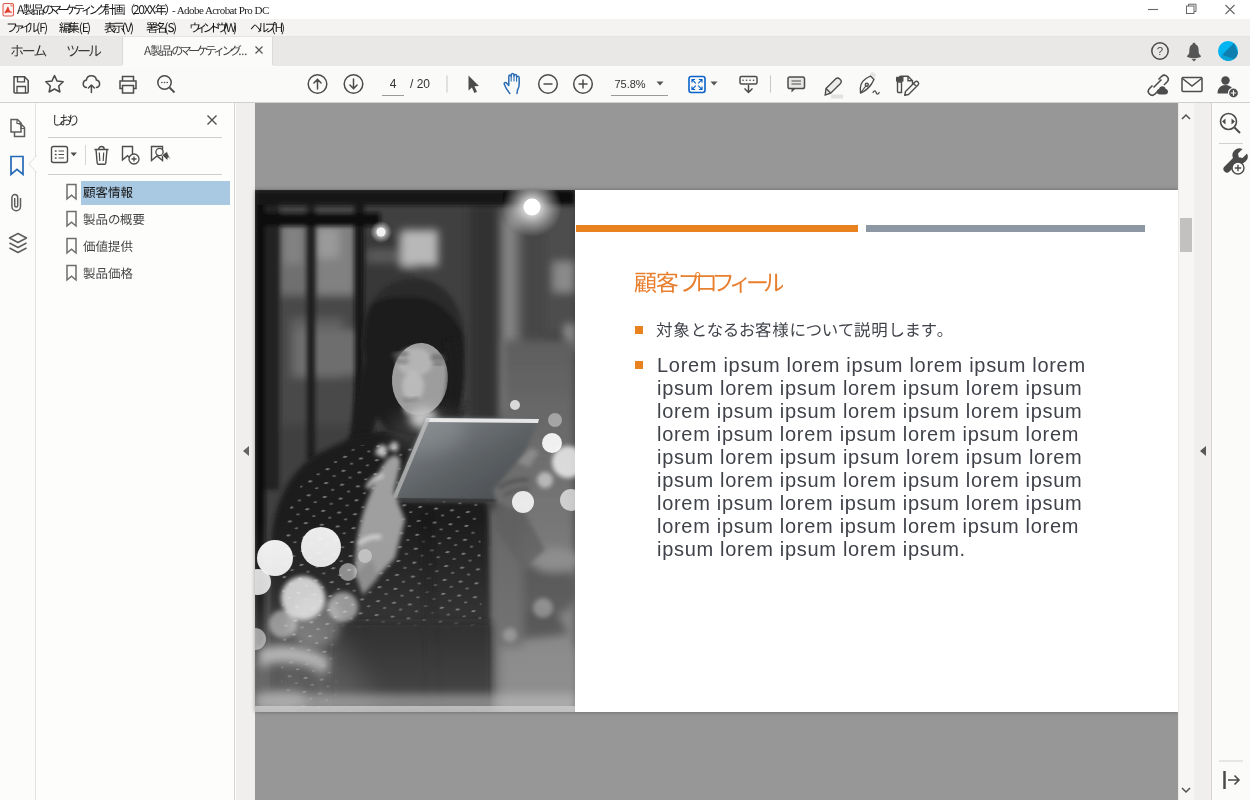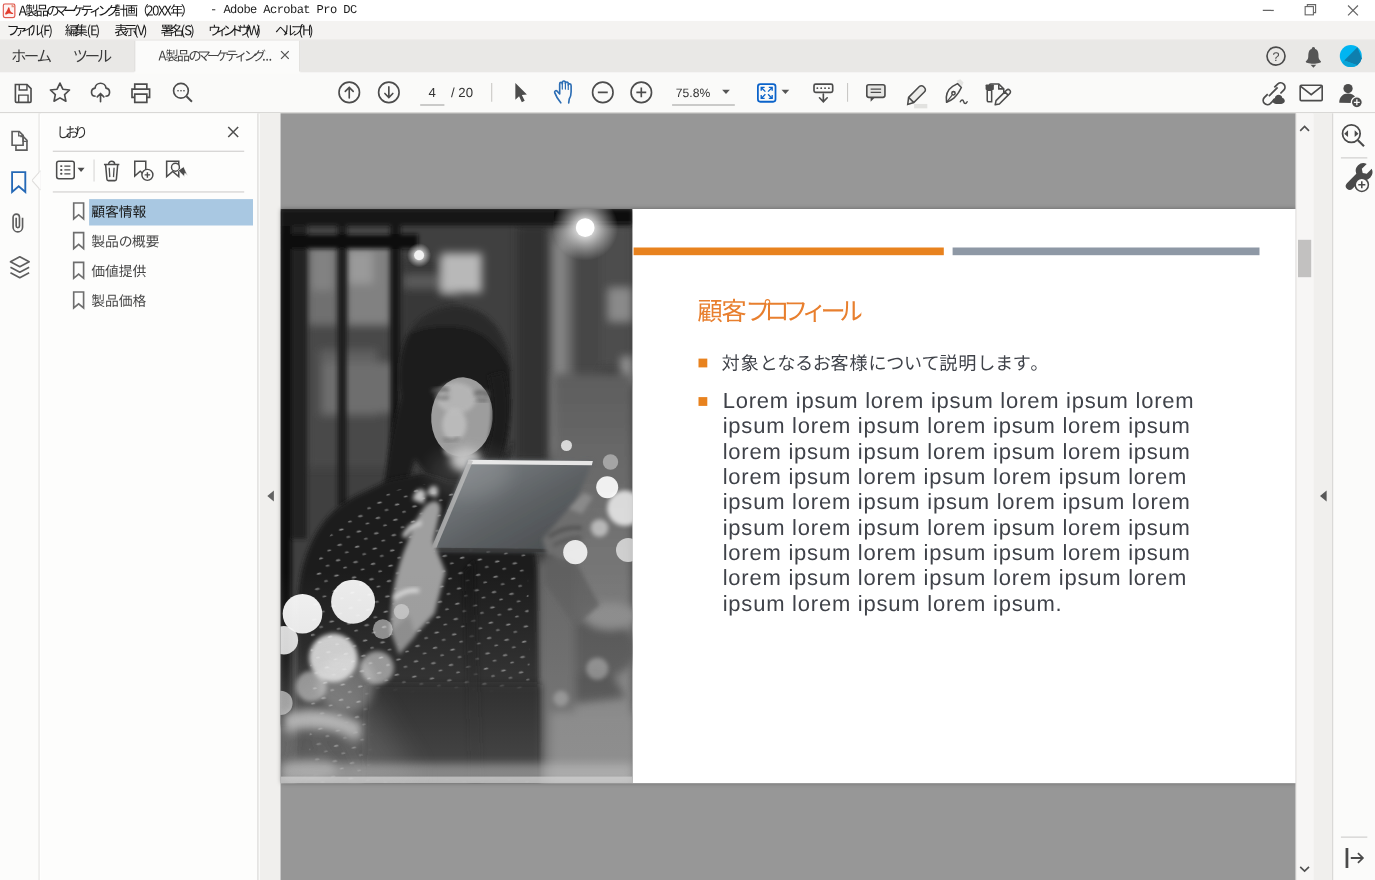--- a/index.html
+++ b/index.html
@@ -8,21 +8,21 @@
 <div id="app">
 <div class="abs" style="left:0;top:0;width:1250px;height:19px;background:#ffffff"></div>
     <svg class="abs" style="left:2px;top:3px" width="13" height="14" viewBox="0 0 13 14">
 <rect x="1" y="0.5" width="10.5" height="12.5" rx="1.6" fill="#fdf3f3" stroke="#e05a50" stroke-width="1.1"></rect>
 <path d="M8.5 0.5 L11.5 3.5 L8.5 3.5 Z" fill="#e8927a"></path>
 <path d="M3 8.6 C4.2 7.1 5 5.3 5.3 4.2 C5.6 3.4 6.5 3.5 6.6 4.3 C6.8 5.6 7.3 7.2 8.1 8 C8.9 8.8 10 8.5 10 9.3 C10 10 8.8 9.9 7.8 9.6 C6.8 9.3 5.6 9.3 4.7 9.7 C3.8 10.1 3 10.6 2.7 9.9 C2.5 9.4 2.7 9 3 8.6Z" fill="#e23f30"></path>
 </svg>
     <svg style="position:absolute;left:17px;top:-1px" width="160" height="21" viewBox="0 -15 160 21">
       <path d="M0.0 0.0H1.2L2.0 -2.7H5.2L6.1 0.0H7.2L4.3 -8.8H3.0ZM2.3 -3.6 2.7 -4.9C3.0 -5.9 3.3 -6.9 3.6 -7.9H3.6C3.9 -6.9 4.2 -5.9 4.5 -4.9L5.0 -3.6Z M13.2 -9.6V-5.6H14.0V-9.6ZM15.9 -10.0V-5.0C15.9 -4.8 15.9 -4.8 15.7 -4.8C15.5 -4.8 14.9 -4.8 14.3 -4.8C14.4 -4.5 14.5 -4.2 14.6 -4.0C15.4 -4.0 16.0 -4.0 16.3 -4.2C16.7 -4.3 16.8 -4.5 16.8 -5.0V-10.0ZM6.5 -3.5V-2.8H10.7C9.6 -2.1 7.8 -1.5 6.3 -1.2C6.5 -1.1 6.7 -0.8 6.8 -0.6C7.6 -0.7 8.4 -1.0 9.2 -1.3V-0.1L8.0 0.1L8.1 0.9C9.4 0.7 11.2 0.4 12.9 0.1L12.9 -0.6L10.1 -0.2V-1.7C10.8 -2.0 11.4 -2.3 11.8 -2.7C12.8 -0.7 14.4 0.5 16.9 1.0C17.0 0.8 17.2 0.4 17.4 0.3C16.2 0.0 15.1 -0.3 14.3 -0.9C15.1 -1.3 15.9 -1.7 16.6 -2.2L16.0 -2.7C15.4 -2.3 14.5 -1.7 13.7 -1.4C13.3 -1.8 12.9 -2.3 12.6 -2.8H17.2V-3.5H12.3V-4.2H11.4V-3.5ZM7.6 -10.0C7.4 -9.4 7.1 -8.7 6.7 -8.2C6.8 -8.1 7.2 -8.0 7.3 -7.9C7.5 -8.1 7.6 -8.3 7.8 -8.6H9.2V-7.8H6.5V-7.2H9.2V-6.6H7.1V-4.3H7.8V-6.0H9.2V-4.0H10.0V-6.0H11.4V-5.1C11.4 -5.0 11.4 -5.0 11.3 -5.0C11.2 -4.9 10.9 -4.9 10.5 -5.0C10.6 -4.8 10.7 -4.6 10.7 -4.4C11.3 -4.4 11.6 -4.4 11.9 -4.5C12.1 -4.6 12.2 -4.8 12.2 -5.1V-6.6H10.0V-7.2H12.5V-7.8H10.0V-8.6H12.1V-9.2H10.0V-10.1H9.2V-9.2H8.1C8.2 -9.4 8.3 -9.7 8.3 -9.9Z M19.1 -8.7H23.9V-6.4H19.1ZM18.3 -9.6V-5.6H24.9V-9.6ZM16.5 -4.3V1.0H17.4V0.3H19.9V0.9H20.8V-4.3ZM17.4 -0.6V-3.4H19.9V-0.6ZM22.1 -4.3V1.0H23.0V0.3H25.7V0.9H26.6V-4.3ZM23.0 -0.6V-3.4H25.7V-0.6Z M30.9 -7.7C30.8 -6.6 30.5 -5.5 30.2 -4.5C29.6 -2.4 29.0 -1.6 28.4 -1.6C27.9 -1.6 27.2 -2.3 27.2 -3.8C27.2 -5.4 28.6 -7.4 30.9 -7.7ZM31.9 -7.7C33.9 -7.5 35.1 -6.0 35.1 -4.2C35.1 -2.2 33.6 -1.0 32.0 -0.7C31.8 -0.6 31.4 -0.6 31.0 -0.5L31.6 0.4C34.4 0.0 36.1 -1.7 36.1 -4.2C36.1 -6.6 34.3 -8.6 31.5 -8.6C28.5 -8.6 26.2 -6.3 26.2 -3.7C26.2 -1.8 27.3 -0.5 28.4 -0.5C29.5 -0.5 30.4 -1.8 31.2 -4.3C31.5 -5.4 31.7 -6.6 31.9 -7.7Z M38.4 -1.9C39.2 -1.1 40.1 -0.1 40.6 0.5L41.4 -0.2C41.0 -0.7 40.1 -1.6 39.4 -2.4C41.4 -3.9 42.9 -5.8 43.7 -7.2C43.8 -7.3 43.9 -7.5 44.0 -7.6L43.3 -8.2C43.1 -8.2 42.8 -8.1 42.5 -8.1C41.3 -8.1 36.0 -8.1 35.4 -8.1C34.9 -8.1 34.5 -8.2 34.1 -8.2V-7.1C34.4 -7.2 34.9 -7.2 35.4 -7.2C36.1 -7.2 41.3 -7.2 42.4 -7.2C41.8 -6.1 40.4 -4.4 38.7 -3.0C37.9 -3.8 36.9 -4.6 36.4 -4.9L35.6 -4.3C36.3 -3.8 37.7 -2.6 38.4 -1.9Z M41.8 -5.2V-4.0C42.2 -4.1 42.9 -4.1 43.5 -4.1C44.4 -4.1 49.2 -4.1 50.1 -4.1C50.6 -4.1 51.1 -4.0 51.4 -4.0V-5.2C51.1 -5.2 50.7 -5.1 50.1 -5.1C49.2 -5.1 44.4 -5.1 43.5 -5.1C42.8 -5.1 42.2 -5.2 41.8 -5.2Z M53.3 -9.3 52.1 -9.5C52.1 -9.2 52.1 -8.9 52.0 -8.5C51.8 -8.1 51.6 -7.5 51.3 -6.9C50.9 -6.1 50.0 -4.9 49.1 -4.3L50.1 -3.7C50.8 -4.3 51.6 -5.4 52.1 -6.3H55.2C55.0 -3.2 53.7 -1.7 52.5 -0.8C52.3 -0.6 51.9 -0.4 51.5 -0.2L52.6 0.5C54.6 -0.9 56.0 -2.9 56.2 -6.3H58.2C58.5 -6.3 58.9 -6.3 59.3 -6.3V-7.3C59.0 -7.2 58.5 -7.2 58.2 -7.2H52.5C52.7 -7.7 52.9 -8.1 53.0 -8.4C53.1 -8.7 53.2 -9.0 53.3 -9.3Z M58.6 -8.9V-7.9C58.9 -7.9 59.3 -7.9 59.7 -7.9C60.4 -7.9 63.9 -7.9 64.6 -7.9C64.9 -7.9 65.4 -7.9 65.7 -7.9V-8.9C65.4 -8.8 64.9 -8.8 64.6 -8.8C63.9 -8.8 60.4 -8.8 59.7 -8.8C59.3 -8.8 59.0 -8.8 58.6 -8.9ZM57.2 -5.9V-4.9C57.5 -4.9 57.9 -4.9 58.2 -4.9H61.8C61.8 -3.8 61.7 -2.8 61.2 -1.9C60.7 -1.2 59.8 -0.5 58.9 -0.1L59.8 0.6C60.8 0.0 61.7 -0.8 62.1 -1.6C62.6 -2.5 62.8 -3.6 62.8 -4.9H66.1C66.4 -4.9 66.8 -4.9 67.0 -4.9V-5.9C66.8 -5.8 66.4 -5.8 66.1 -5.8C65.5 -5.8 58.9 -5.8 58.2 -5.8C57.9 -5.8 57.5 -5.8 57.2 -5.9Z M65.3 -3.1 65.7 -2.2C67.1 -2.6 68.5 -3.3 69.5 -3.8V-0.1C69.5 0.3 69.4 0.7 69.4 0.9H70.5C70.5 0.7 70.5 0.3 70.5 -0.1V-4.4C71.6 -5.1 72.6 -6.0 73.2 -6.6L72.4 -7.4C71.8 -6.6 70.7 -5.6 69.6 -4.9C68.6 -4.3 66.8 -3.5 65.3 -3.1Z M74.2 -8.8 73.6 -8.1C74.4 -7.5 75.9 -6.2 76.5 -5.6L77.3 -6.3C76.6 -7.0 75.1 -8.2 74.2 -8.8ZM73.2 -0.8 73.8 0.2C75.8 -0.1 77.4 -0.9 78.6 -1.6C80.4 -2.8 81.8 -4.4 82.6 -5.9L82.0 -6.9C81.3 -5.4 79.9 -3.7 78.0 -2.5C76.9 -1.8 75.3 -1.1 73.2 -0.8Z M88.4 -9.6 87.8 -9.3C88.1 -8.9 88.5 -8.1 88.7 -7.7L89.4 -8.0C89.1 -8.4 88.7 -9.2 88.4 -9.6ZM89.7 -10.1 89.1 -9.8C89.4 -9.4 89.8 -8.7 90.1 -8.2L90.7 -8.4C90.5 -8.9 90.0 -9.6 89.7 -10.1ZM85.2 -9.0 84.1 -9.4C84.0 -9.1 83.8 -8.7 83.7 -8.4C83.2 -7.4 82.0 -5.6 79.9 -4.4L80.8 -3.8C82.1 -4.6 83.1 -5.7 83.8 -6.7H87.9C87.6 -5.6 86.9 -4.1 86.0 -3.0C84.9 -1.7 83.4 -0.6 81.2 0.0L82.0 0.8C84.3 -0.0 85.7 -1.1 86.8 -2.4C87.9 -3.7 88.6 -5.4 88.9 -6.6C89.0 -6.8 89.1 -7.0 89.2 -7.2L88.4 -7.7C88.2 -7.6 88.0 -7.6 87.6 -7.6H84.4L84.7 -8.1C84.8 -8.3 85.0 -8.7 85.2 -9.0Z M88.0 -6.4V-5.7H91.7V-6.4ZM88.0 -9.7V-8.9H91.7V-9.7ZM88.0 -4.8V-4.1H91.7V-4.8ZM87.4 -8.1V-7.3H92.2V-8.1ZM95.0 -10.0V-6.0H92.2V-5.1H95.0V1.0H95.9V-5.1H98.6V-6.0H95.9V-10.0ZM88.0 -3.2V0.8H88.8V0.3H91.7V-3.2ZM88.8 -2.5H90.9V-0.5H88.8Z M106.7 -7.2V-0.6H98.6V-7.2H97.7V1.0H98.6V0.2H106.7V0.9H107.6V-7.2ZM99.7 -7.1V-1.7H105.5V-7.1H103.0V-8.4H107.9V-9.3H97.3V-8.4H102.1V-7.1ZM100.5 -4.1H102.2V-2.5H100.5ZM103.0 -4.1H104.7V-2.5H103.0ZM100.5 -6.3H102.2V-4.8H100.5ZM103.0 -6.3H104.7V-4.8H103.0Z M114.6 -4.6C114.6 -2.2 115.6 -0.3 117.0 1.2L117.7 0.8C116.3 -0.6 115.5 -2.4 115.5 -4.6C115.5 -6.7 116.3 -8.5 117.7 -9.9L117.0 -10.3C115.6 -8.8 114.6 -6.9 114.6 -4.6Z M116.4 0.0H122.0V-0.9H119.5C119.1 -0.9 118.6 -0.9 118.1 -0.9C120.2 -2.8 121.6 -4.6 121.6 -6.4C121.6 -7.9 120.6 -9.0 119.0 -9.0C117.9 -9.0 117.1 -8.4 116.4 -7.7L117.0 -7.0C117.5 -7.6 118.1 -8.1 118.9 -8.1C119.9 -8.1 120.5 -7.3 120.5 -6.3C120.5 -4.8 119.2 -3.1 116.4 -0.6Z M124.6 0.2C126.3 0.2 127.3 -1.4 127.3 -4.4C127.3 -7.5 126.3 -9.0 124.6 -9.0C122.9 -9.0 121.9 -7.5 121.9 -4.4C121.9 -1.4 122.9 0.2 124.6 0.2ZM124.6 -0.7C123.6 -0.7 122.9 -1.8 122.9 -4.4C122.9 -7.0 123.6 -8.1 124.6 -8.1C125.6 -8.1 126.3 -7.0 126.3 -4.4C126.3 -1.8 125.6 -0.7 124.6 -0.7Z M126.8 0.0H128.0L129.3 -2.4C129.5 -2.8 129.7 -3.3 130.0 -3.8H130.0C130.3 -3.3 130.6 -2.8 130.8 -2.4L132.1 0.0H133.3L130.7 -4.5L133.1 -8.8H132.0L130.8 -6.6C130.6 -6.1 130.4 -5.8 130.2 -5.3H130.1C129.8 -5.8 129.7 -6.1 129.4 -6.6L128.2 -8.8H127.0L129.4 -4.5Z M132.4 0.0H133.5L134.8 -2.4C135.0 -2.8 135.3 -3.3 135.5 -3.8H135.6C135.8 -3.3 136.1 -2.8 136.3 -2.4L137.6 0.0H138.8L136.3 -4.5L138.7 -8.8H137.5L136.3 -6.6C136.1 -6.1 135.9 -5.8 135.7 -5.3H135.7C135.4 -5.8 135.2 -6.1 135.0 -6.6L133.8 -8.8H132.5L134.9 -4.5Z M138.3 -2.7V-1.8H143.8V1.0H144.8V-1.8H149.1V-2.7H144.8V-5.1H148.3V-5.9H144.8V-7.8H148.6V-8.6H141.4C141.6 -9.0 141.8 -9.5 141.9 -9.9L141.0 -10.1C140.4 -8.5 139.4 -6.9 138.3 -6.0C138.5 -5.8 138.9 -5.5 139.1 -5.4C139.7 -6.0 140.4 -6.8 140.9 -7.8H143.8V-5.9H140.2V-2.7ZM141.1 -2.7V-5.1H143.8V-2.7Z M151.0 -4.6C151.0 -6.9 150.1 -8.8 148.6 -10.3L147.9 -9.9C149.3 -8.5 150.1 -6.7 150.1 -4.6C150.1 -2.4 149.3 -0.6 147.9 0.8L148.6 1.2C150.1 -0.3 151.0 -2.2 151.0 -4.6Z" fill="#1c1c1c"></path>
     </svg>
-    <div class="abs" style="left:191px;top:4px;width:160px;height:14px;font-size:11px;letter-spacing:-0.55px;color:#1c1c1c;font-family:Liberation Mono, monospace">- Adobe Acrobat Pro DC</div>
+    <div class="abs" style="left:172px;top:4px;width:160px;height:14px;font-size:11px;letter-spacing:-0.55px;color:#1c1c1c;font-family:Liberation Serif, serif">- Adobe Acrobat Pro DC</div>
     <svg class="abs" style="left:1142px;top:0" width="108" height="19" viewBox="0 0 108 19">
 <path d="M6 9.5 H16" stroke="#666" stroke-width="1.1" fill="none"></path>
 <rect x="44.5" y="6" width="7.5" height="7.5" fill="none" stroke="#666" stroke-width="1"></rect>
 <path d="M46.5 6 V4.2 H54 V11.5 H52.2" fill="none" stroke="#666" stroke-width="1"></path>
 <path d="M83.5 5 l9 9 M92.5 5 l-9 9" stroke="#666" stroke-width="1.1"></path>
 </svg>
     <div class="abs" style="left:0;top:19px;width:1250px;height:18px;background:#f4f3f1;border-bottom:1px solid #e5e4e2"></div>
     <svg style="position:absolute;left:6px;top:17px" width="44" height="21" viewBox="0 -15 44 21">
       <path d="M10.3 -8.0 9.6 -8.4C9.4 -8.4 9.1 -8.4 9.0 -8.4C8.4 -8.4 3.6 -8.4 2.9 -8.4C2.5 -8.4 2.1 -8.4 1.7 -8.5V-7.4C2.1 -7.4 2.5 -7.4 2.9 -7.4C3.6 -7.4 8.4 -7.4 9.1 -7.4C8.9 -6.3 8.4 -4.6 7.5 -3.5C6.5 -2.2 5.1 -1.2 2.8 -0.6L3.6 0.3C5.8 -0.4 7.3 -1.5 8.4 -3.0C9.3 -4.2 9.9 -6.1 10.2 -7.4C10.2 -7.6 10.2 -7.8 10.3 -8.0Z M17.4 -6.1 16.9 -6.6C16.7 -6.5 16.4 -6.5 16.2 -6.5C15.7 -6.5 10.8 -6.5 10.3 -6.5C9.9 -6.5 9.5 -6.5 9.2 -6.6V-5.6C9.5 -5.6 9.9 -5.6 10.3 -5.6C10.8 -5.6 15.4 -5.6 16.0 -5.6C15.7 -5.0 14.8 -4.0 14.0 -3.5L14.8 -2.9C15.8 -3.7 16.8 -5.2 17.2 -5.7C17.3 -5.8 17.4 -6.0 17.4 -6.1ZM13.4 -4.8H12.4C12.4 -4.6 12.4 -4.3 12.4 -4.1C12.4 -2.5 12.2 -1.2 10.6 -0.1C10.3 0.1 10.0 0.2 9.8 0.3L10.6 0.9C13.1 -0.5 13.4 -2.3 13.4 -4.8Z M15.1 -4.3 15.6 -3.4C17.3 -3.9 18.9 -4.6 20.2 -5.4V-0.9C20.2 -0.5 20.1 0.1 20.1 0.4H21.3C21.2 0.1 21.2 -0.5 21.2 -0.9V-6.0C22.4 -6.8 23.5 -7.7 24.5 -8.7L23.7 -9.4C22.8 -8.4 21.6 -7.4 20.4 -6.6C19.0 -5.7 17.2 -4.9 15.1 -4.3Z M27.4 -0.3 28.1 0.3C28.2 0.2 28.3 0.1 28.5 0.0C29.9 -0.7 31.5 -1.9 32.6 -3.3L32.0 -4.1C31.1 -2.8 29.6 -1.7 28.5 -1.2C28.5 -1.6 28.5 -7.4 28.5 -8.1C28.5 -8.6 28.5 -8.9 28.6 -9.0H27.5C27.5 -8.9 27.5 -8.6 27.5 -8.1C27.5 -7.4 27.5 -1.5 27.5 -0.9C27.5 -0.7 27.5 -0.4 27.4 -0.3ZM21.9 -0.3 22.8 0.3C23.9 -0.5 24.6 -1.7 25.0 -3.0C25.3 -4.2 25.4 -6.8 25.4 -8.1C25.4 -8.5 25.4 -8.8 25.4 -9.0H24.3C24.4 -8.7 24.4 -8.4 24.4 -8.1C24.4 -6.8 24.4 -4.4 24.0 -3.3C23.7 -2.1 23.0 -1.0 21.9 -0.3Z M33.0 2.4 33.7 2.1C32.7 0.3 32.2 -1.7 32.2 -3.7C32.2 -5.8 32.7 -7.8 33.7 -9.5L33.0 -9.8C31.9 -8.0 31.3 -6.1 31.3 -3.7C31.3 -1.4 31.9 0.6 33.0 2.4Z M34.4 0.0H35.5V-3.9H38.8V-4.9H35.5V-7.9H39.4V-8.8H34.4Z M39.2 2.4C40.3 0.6 41.0 -1.4 41.0 -3.7C41.0 -6.1 40.3 -8.0 39.2 -9.8L38.5 -9.5C39.6 -7.8 40.1 -5.8 40.1 -3.7C40.1 -1.7 39.6 0.3 38.5 2.1Z" fill="#1c1c1c"></path>
     </svg>

